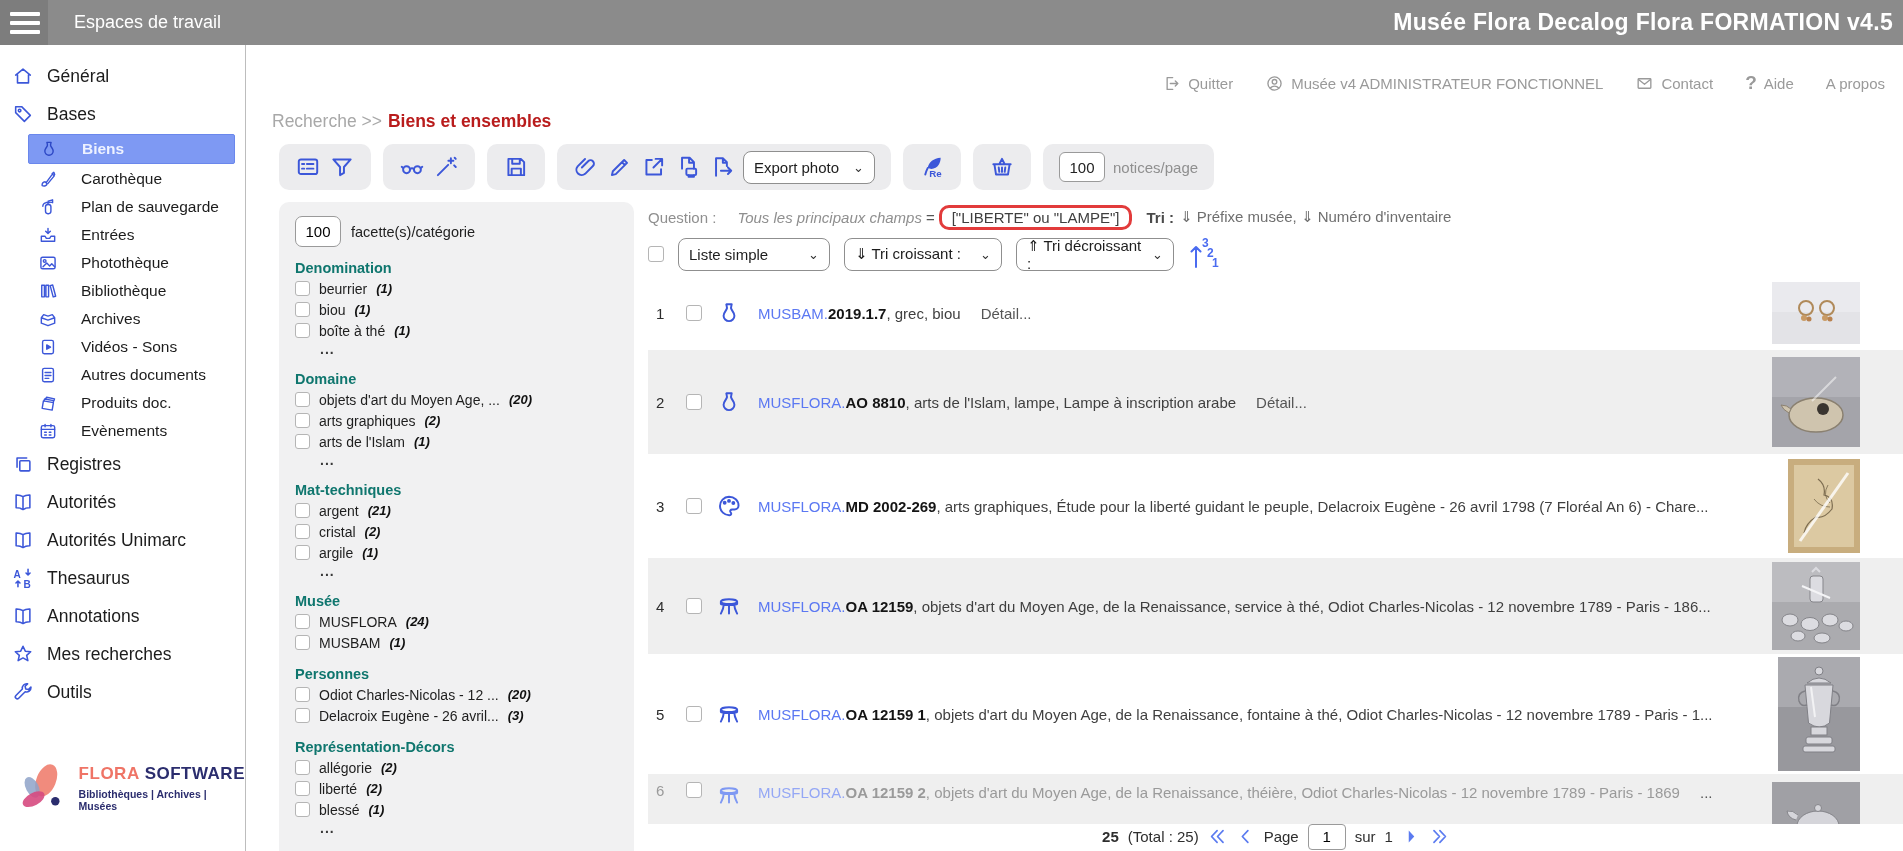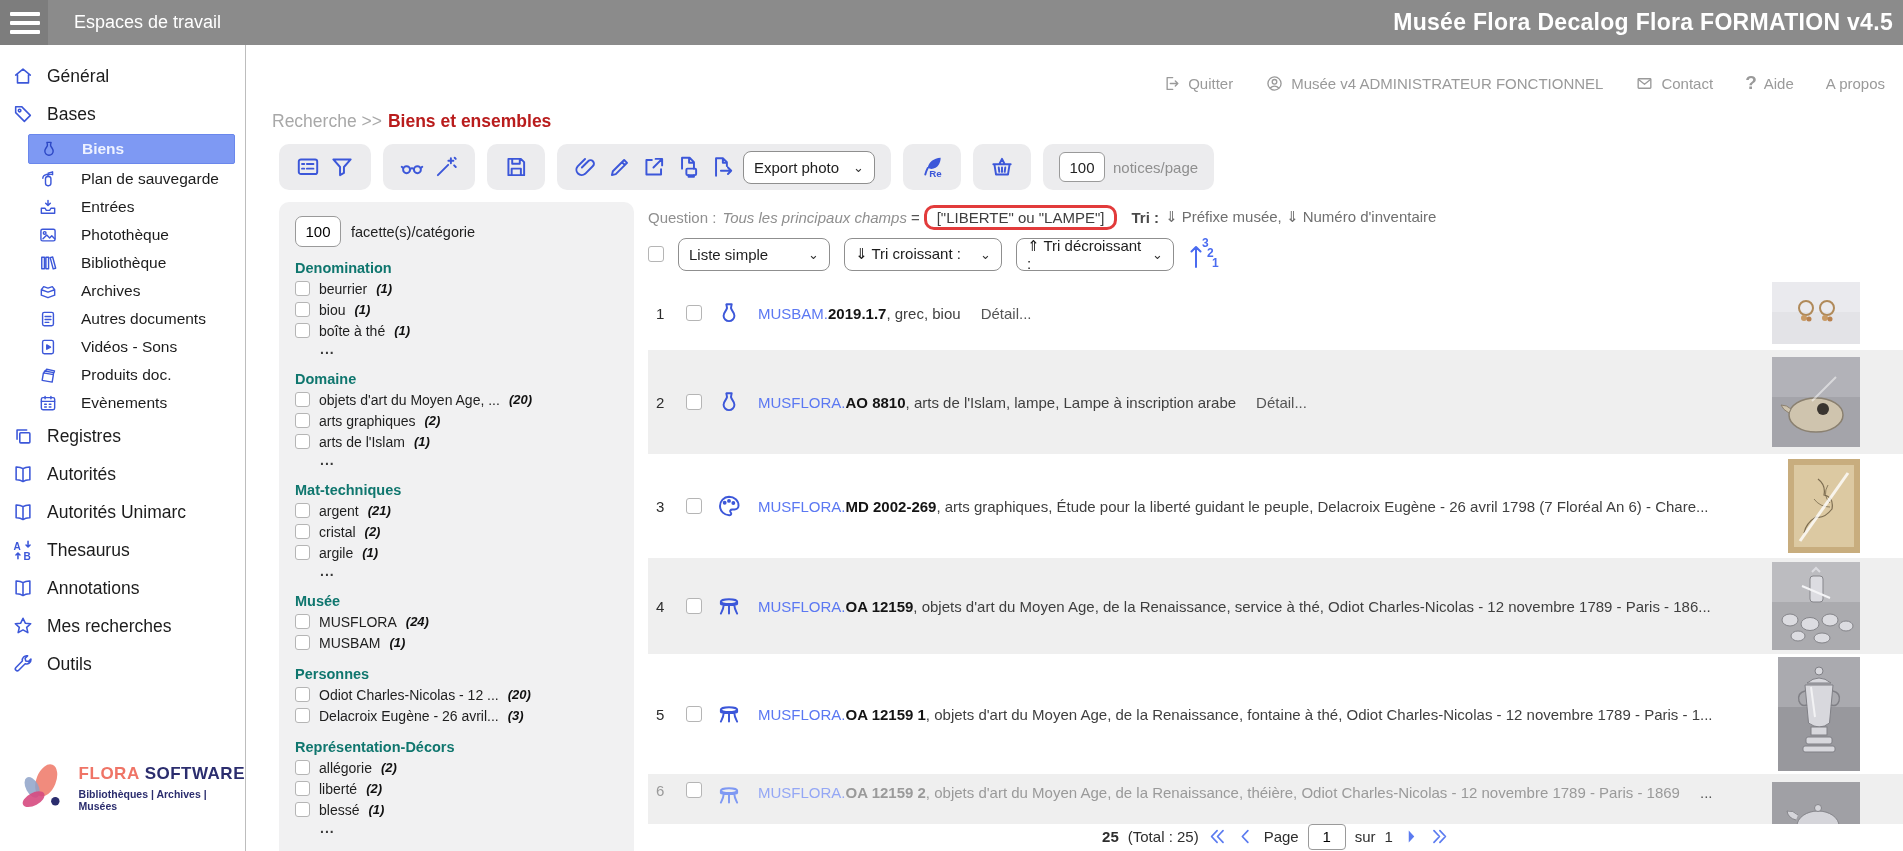--- a/index.html
+++ b/index.html
@@ -63,21 +63,21 @@
   .fsec{margin-top:10px;}
   .ftitle{font-size:14.5px;font-weight:bold;color:#0f766e;height:21px;display:flex;align-items:center;}
   .fitem{display:flex;align-items:center;gap:9px;height:21px;font-size:14px;color:#1e1e1e;cursor:pointer;}
   .cb{width:15px;height:15px;border:1.5px solid #b5b5b5;border-radius:3px;background:#fff;
       display:inline-block;box-sizing:border-box;flex:none;cursor:pointer;}
   .fcount{font-weight:bold;font-style:italic;font-size:13px;color:#111;}
   .fdots{height:17px;padding-left:25px;font-weight:bold;color:#3a3a3a;letter-spacing:1px;font-size:14px;}
   
   .rcol{flex:1;margin-left:14px;overflow:hidden;display:flex;flex-direction:column;}
   .qline{height:30px;display:flex;align-items:center;font-size:15px;color:#8f8f8f;white-space:nowrap;}
-  .qfield{font-style:italic;margin-left:6px;}
+  .qfield{font-style:italic;margin-left:21px;}
   .qeq{color:#555;margin-left:4px;}
   .redbox{border:3px solid #e23b3b;border-radius:10px;padding:1px 10px;color:#3e3e3e;margin:0 6px 0 4px;}
   .trilbl{font-weight:bold;color:#4a4a4a;margin-left:8px;}
   .trival{color:#6f6f6f;margin-left:6px;}
   .sortrow{height:44px;display:flex;align-items:center;gap:14px;}
   .cb.big{width:16px;height:16px;}
   .sort321{position:relative;width:32px;height:34px;color:#4a6bf0;flex:none;}
   .sort321 b{position:absolute;font-size:12px;font-weight:bold;}
   .sort321 .d3{left:14px;top:-1px;}
   .sort321 .d2{left:19px;top:9px;}
@@ -146,20 +146,29 @@
           <span class="navic">
               <svg class="ic s" viewBox="0 0 24 24">
                 <path d="M9.5 4 h5 c-.4 1.8 -.9 2.8 -.5 4 c.8 2.4 3 3.6 3 6.5 a5 5 0 0 1 -10 0 c0 -2.9 2.2 -4.1 3 -6.5 c.4 -1.2 -.1 -2.2 -.5 -4 Z"></path>
               </svg>
             </span>
           <span>Biens</span>
         </div>
         <div class="nav2">
           <span class="navic">
               <svg class="ic s" viewBox="0 0 24 24">
+                <path d="M5 20 c-.5 -2.5 1 -4.5 3.5 -4.7 l2.4 2.3 c-.3 2.5 -3.4 3.4 -5.9 2.4 Z"></path>
+                <path d="M10 16 L17.3 6.2 l2.2 2 L11.8 17.5 M17 5.5 l2 -1.5 1 2.5 -1 1"></path>
+              </svg>
+            </span>
+          <span>Carothèque</span>
+        </div>
+        <div class="nav2">
+          <span class="navic">
+              <svg class="ic s" viewBox="0 0 24 24">
                 <rect x="9" y="9" width="6.5" height="11" rx="2.8"></rect>
                 <path d="M12 9 V6.5 M9.8 6.5 h4.6 M12.2 5 l5.3 -1.6 v3.4 L12.2 5.3 M10 6.8 C7.2 7.4 5.8 9.2 5.8 11.2"></path>
               </svg>
             </span>
           <span>Plan de sauvegarde</span>
         </div>
         <div class="nav2">
           <span class="navic">
               <svg class="ic s" viewBox="0 0 24 24">
                 <path d="M4 13.5 h4.5 l1.5 2.5 h4 l1.5 -2.5 H20 V19.5 H4 Z M12 4 v6 M9.2 7.5 12 10.3 14.8 7.5"></path>
@@ -190,33 +199,33 @@
               <svg class="ic s" viewBox="0 0 24 24">
                 <path d="M4 10.5 l8 2.8 8 -2.8 M4 10.5 V17 l8 3 8 -3 v-6.5 M4 10.5 L6.8 6.8 12 8.5 M20 10.5 L17.2 6.8 12 8.5"></path>
               </svg>
             </span>
           <span>Archives</span>
         </div>
         <div class="nav2">
           <span class="navic">
               <svg class="ic s" viewBox="0 0 24 24">
                 <rect x="5.5" y="4" width="13" height="16" rx="2"></rect>
+                <path d="M10.5 9.5 l4.5 2.6 -4.5 2.6 Z" fill="currentColor"></path>
+              </svg>
+            </span>
+          <span>Vidéos - Sons</span>
+        </div>
+        <div class="nav2">
+          <span class="navic">
+              <svg class="ic s" viewBox="0 0 24 24">
+                <rect x="5.5" y="4" width="13" height="16" rx="2"></rect>
                 <path d="M8.5 9 h7 M8.5 12.5 h7 M8.5 16 h4.5"></path>
               </svg>
             </span>
           <span>Autres documents</span>
-        </div>
-        <div class="nav2">
-          <span class="navic">
-              <svg class="ic s" viewBox="0 0 24 24">
-                <rect x="5.5" y="4" width="13" height="16" rx="2"></rect>
-                <path d="M10.5 9.5 l4.5 2.6 -4.5 2.6 Z" fill="currentColor"></path>
-              </svg>
-            </span>
-          <span>Vidéos - Sons</span>
         </div>
         <div class="nav2">
           <span class="navic">
               <svg class="ic s" viewBox="0 0 24 24">
                 <path d="M5 18.5 l12 2 1.5 -9 -12 -2 Z M7 9.8 l.9 -2.6 11 2 -.7 2.4 M9 7.2 l1.4 -2.1 9.4 2 -.6 2.1"></path>
               </svg>
             </span>
           <span>Produits doc.</span>
         </div>
         <div class="nav2">

